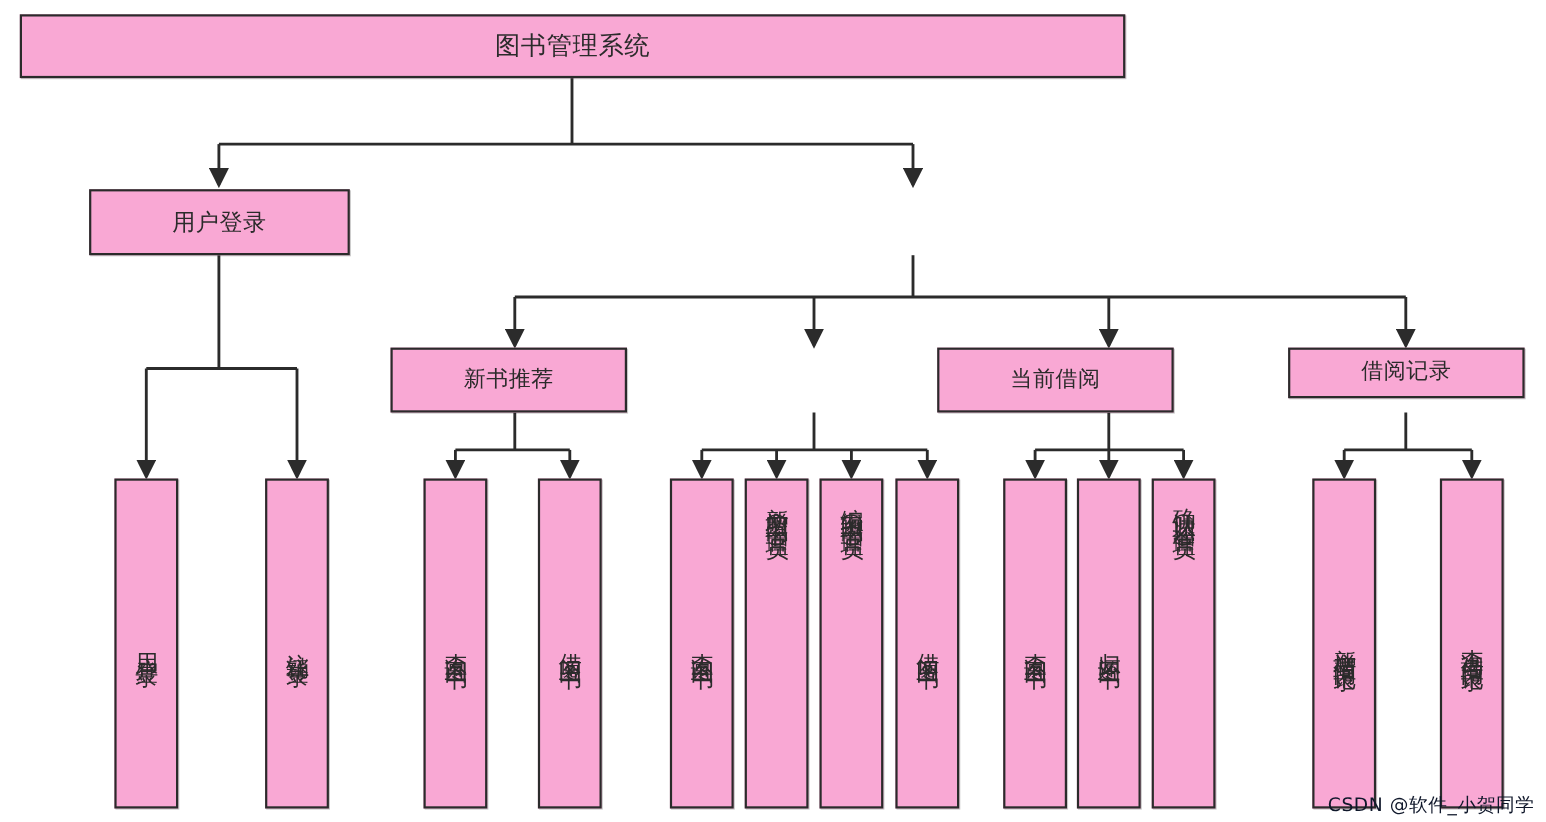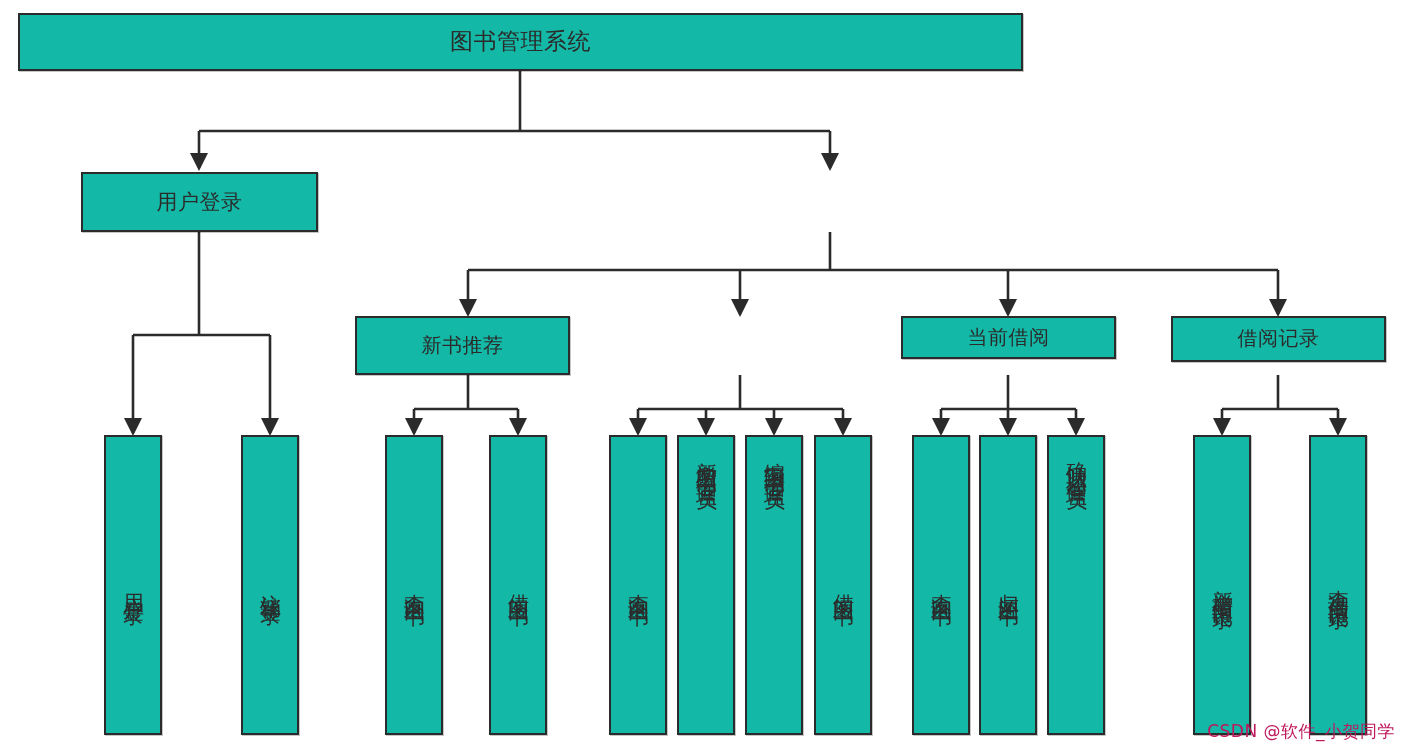--- a/index.html
+++ b/index.html
@@ -22,21 +22,21 @@
     position: absolute;
     left: 0;
     top: 0;
     width: 1405px;
     height: 747px;
     pointer-events: none;
   }
   .node {
     position: absolute;
     box-sizing: border-box;
-    background: #14b8a6;
+    background: #f9a8d4;
     border: 2px solid #2b2b2b;
     display: flex;
     align-items: center;
     justify-content: center;
     color: #2b2b2b;
     box-shadow: 1px 1px 0 rgba(0,0,0,0.22);
     font-family: Liberation Serif, serif;
   }
   .node .label {
     display: block;
@@ -70,21 +70,21 @@
   }
   .node-leaf.center-text {
     align-items: center;
     padding-top: 0;
   }
   #watermark {
     position: absolute;
     right: 10px;
     bottom: 4px;
     font-size: 17px;
-    color: #be185d;
+    color: #0f172a;
     letter-spacing: 0.5px;
     white-space: nowrap;
     user-select: none;
   }
 </style>
 </head>
 <body>
 
 <div id="diagram-root">
 
@@ -144,21 +144,21 @@
     <span class="label">图书管理系统</span>
   </div>
 
   <div class="node node-l1" style="left:81px; top:172px; width:237px; height:60px;">
     <span class="label">用户登录</span>
   </div>
 
   <div class="node node-l2" style="left:355px; top:316px; width:215px; height:59px;">
     <span class="label">新书推荐</span>
   </div>
-  <div class="node node-l2" style="left:901px; top:316px; width:215px; height:43px;">
+  <div class="node node-l2" style="left:852px; top:316px; width:215px; height:59px;">
     <span class="label">当前借阅</span>
   </div>
   <div class="node node-l2" style="left:1171px; top:316px; width:215px; height:46px;">
     <span class="label">借阅记录</span>
   </div>
 
   <div class="node node-leaf center-text" style="left:104px; top:435px; width:58px; height:300px;">
     <span class="label">用户登录</span>
   </div>
   <div class="node node-leaf center-text" style="left:241px; top:435px; width:58px; height:300px;">

